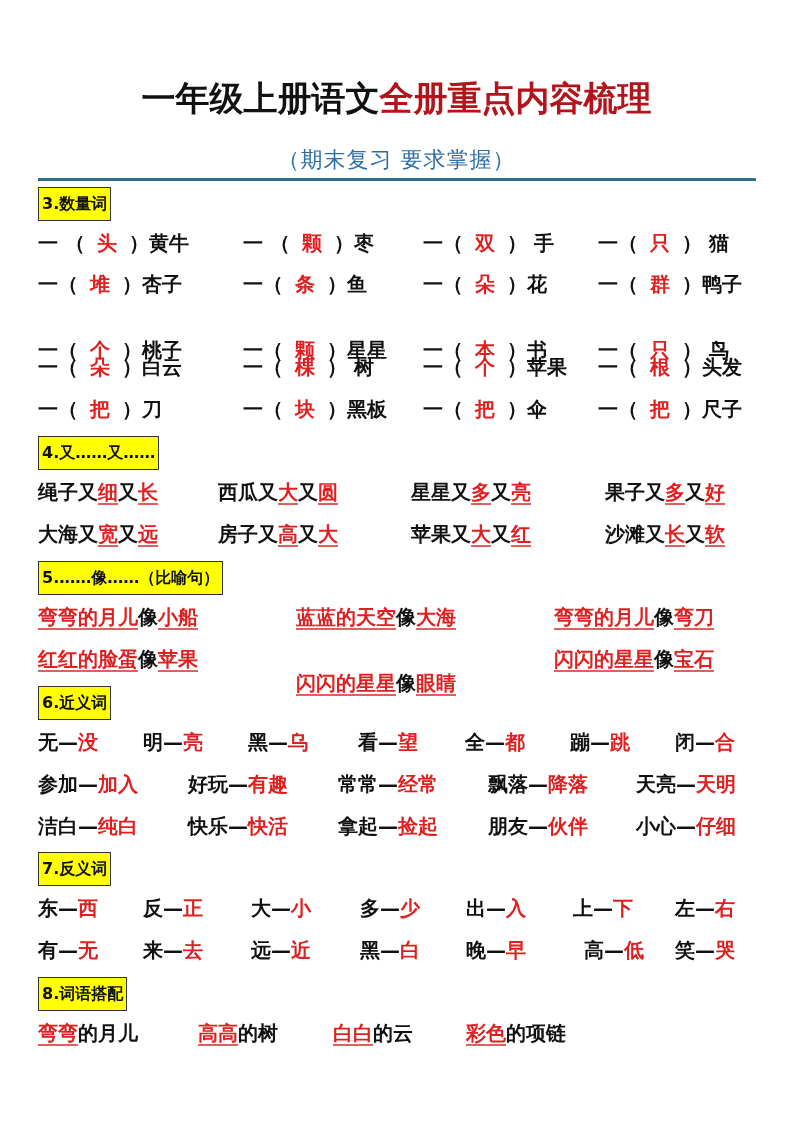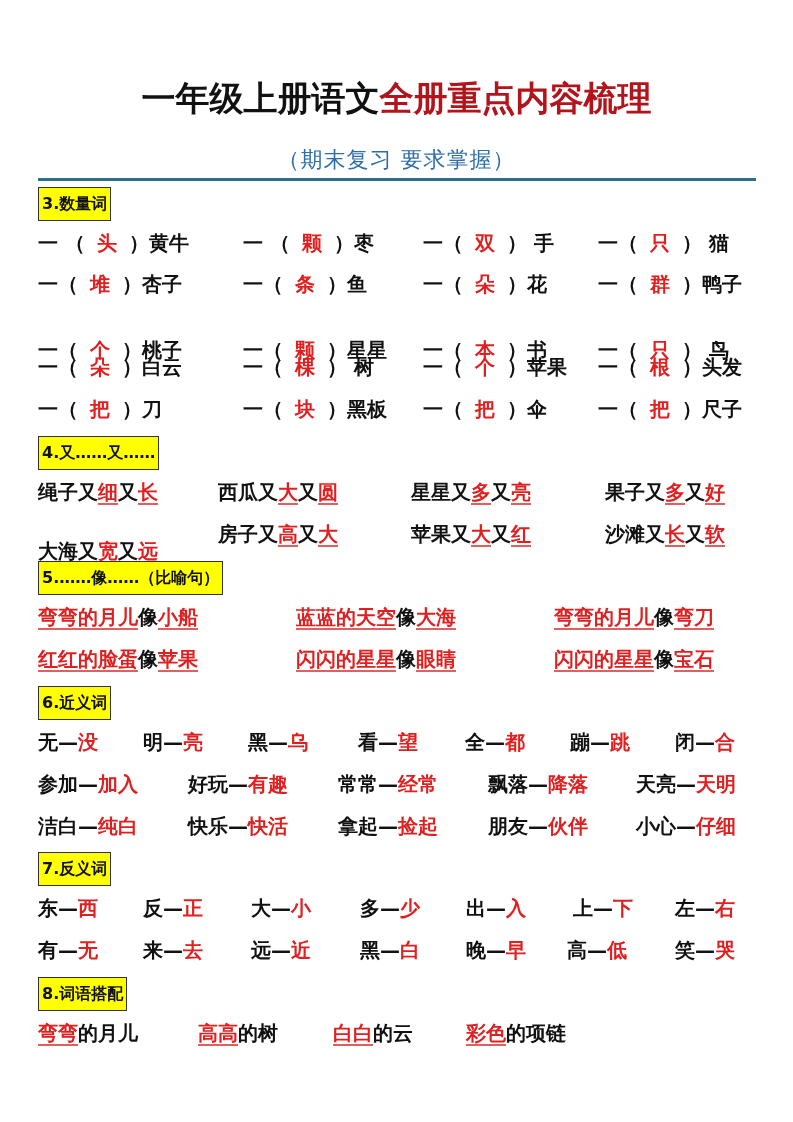--- a/index.html
+++ b/index.html
@@ -73,37 +73,37 @@
 
 <div class="sec-head" style="top:436px;">4.又……又……</div>
 <div id="s4">
     <div class="row" style="top: 474px;">
       <span class="cell" style="left: 0px;"><span class="k">绳子</span><span class="k">又</span><span class="r u">细</span><span class="k">又</span><span class="r u">长</span></span>
       <span class="cell" style="left: 180px;"><span class="k">西瓜</span><span class="k">又</span><span class="r u">大</span><span class="k">又</span><span class="r u">圆</span></span>
       <span class="cell" style="left: 373px;"><span class="k">星星</span><span class="k">又</span><span class="r u">多</span><span class="k">又</span><span class="r u">亮</span></span>
       <span class="cell" style="left: 567px;"><span class="k">果子</span><span class="k">又</span><span class="r u">多</span><span class="k">又</span><span class="r u">好</span></span>
     </div>
     <div class="row" style="top: 516px;">
-      <span class="cell" style="left: 0px; margin-top: 17px;"><span class="k">大海</span><span class="k">又</span><span class="r u">宽</span><span class="k">又</span><span class="r u">远</span></span>
+      <span class="cell" style="left: 0px;"><span class="k">大海</span><span class="k">又</span><span class="r u">宽</span><span class="k">又</span><span class="r u">远</span></span>
       <span class="cell" style="left: 180px;"><span class="k">房子</span><span class="k">又</span><span class="r u">高</span><span class="k">又</span><span class="r u">大</span></span>
       <span class="cell" style="left: 373px;"><span class="k">苹果</span><span class="k">又</span><span class="r u">大</span><span class="k">又</span><span class="r u">红</span></span>
       <span class="cell" style="left: 567px;"><span class="k">沙滩</span><span class="k">又</span><span class="r u">长</span><span class="k">又</span><span class="r u">软</span></span>
     </div>
   </div>
 
 <div class="sec-head" style="top:561px;">5.……像……（比喻句）</div>
 <div id="s5">
     <div class="row" style="top: 599px;">
       <span class="cell" style="left: 0px;"><span class="r u">弯弯的月儿</span><span class="k">像</span><span class="r u">小船</span></span>
       <span class="cell" style="left: 258px;"><span class="r u">蓝蓝的天空</span><span class="k">像</span><span class="r u">大海</span></span>
       <span class="cell" style="left: 516px;"><span class="r u">弯弯的月儿</span><span class="k">像</span><span class="r u">弯刀</span></span>
     </div>
     <div class="row" style="top: 641px;">
       <span class="cell" style="left: 0px;"><span class="r u">红红的脸蛋</span><span class="k">像</span><span class="r u">苹果</span></span>
-      <span class="cell" style="left: 258px;"><span class="r u">闪闪的星星</span><span class="k">像</span><span class="r u">眼睛</span></span>
+      <span class="cell" style="left: 258px; margin-top: 24px;"><span class="r u">闪闪的星星</span><span class="k">像</span><span class="r u">眼睛</span></span>
       <span class="cell" style="left: 516px;"><span class="r u">闪闪的星星</span><span class="k">像</span><span class="r u">宝石</span></span>
     </div>
   </div>
 
 <div class="sec-head" style="top:686px;">6.近义词</div>
 <div id="s6">
     <div class="row" style="top: 724px;">
       <span class="cell" style="left: 0px;"><span class="k">无</span><span class="dash">—</span><span class="r">没</span></span>
       <span class="cell" style="left: 105px;"><span class="k">明</span><span class="dash">—</span><span class="r">亮</span></span>
       <span class="cell" style="left: 210px;"><span class="k">黑</span><span class="dash">—</span><span class="r">乌</span></span>
@@ -138,21 +138,21 @@
       <span class="cell" style="left: 428px;"><span class="k">出</span><span class="dash">—</span><span class="r">入</span></span>
       <span class="cell" style="left: 535px;"><span class="k">上</span><span class="dash">—</span><span class="r">下</span></span>
       <span class="cell" style="left: 637px;"><span class="k">左</span><span class="dash">—</span><span class="r">右</span></span>
     </div>
     <div class="row" style="top: 932px;">
       <span class="cell" style="left: 0px;"><span class="k">有</span><span class="dash">—</span><span class="r">无</span></span>
       <span class="cell" style="left: 105px;"><span class="k">来</span><span class="dash">—</span><span class="r">去</span></span>
       <span class="cell" style="left: 213px;"><span class="k">远</span><span class="dash">—</span><span class="r">近</span></span>
       <span class="cell" style="left: 322px;"><span class="k">黑</span><span class="dash">—</span><span class="r">白</span></span>
       <span class="cell" style="left: 428px;"><span class="k">晚</span><span class="dash">—</span><span class="r">早</span></span>
-      <span class="cell" style="left: 529px;"><span class="k">高</span><span class="dash">—</span><span class="r">低</span></span>
+      <span class="cell" style="left: 546px;"><span class="k">高</span><span class="dash">—</span><span class="r">低</span></span>
       <span class="cell" style="left: 637px;"><span class="k">笑</span><span class="dash">—</span><span class="r">哭</span></span>
     </div>
   </div>
 
 <div class="sec-head" style="top:977px;">8.词语搭配</div>
 <div id="s8">
     <div class="row" style="top: 1015px;">
       <span class="cell" style="left: 0px;"><span class="r u">弯弯</span><span class="k">的月儿</span></span>
       <span class="cell" style="left: 160px;"><span class="r u">高高</span><span class="k">的树</span></span>
       <span class="cell" style="left: 295px;"><span class="r u">白白</span><span class="k">的云</span></span>

